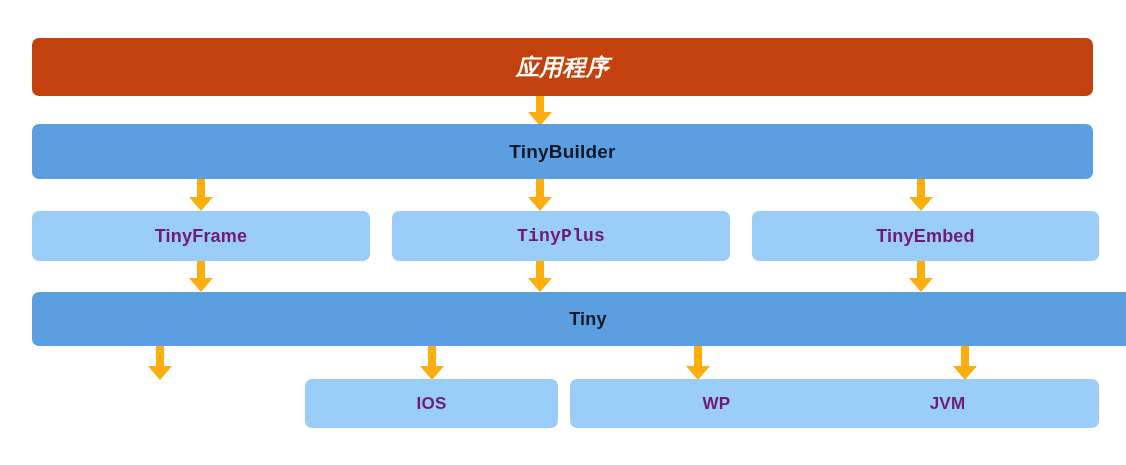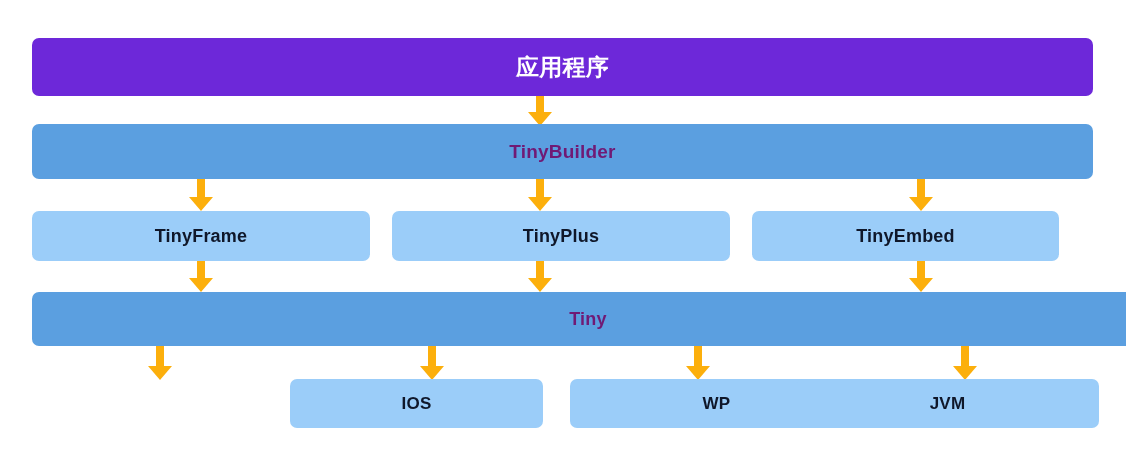--- a/index.html
+++ b/index.html
@@ -25,32 +25,33 @@
     align-items: center;
     justify-content: center;
     border-radius: 7px;
     text-align: center;
     letter-spacing: 0.2px;
     white-space: nowrap;
   }
 
   
   .lvl-app {
-    background: #6d28d9;
+    background: #c2410c;
     color: #ffffff;
     font-weight: bold;
+    font-style: italic;
   }
   .lvl-mid {
     background: #5B9FE0;
-    color: #701a75;
+    color: #0f172a;
     font-weight: bold;
   }
   .lvl-light {
     background: #9BCDF9;
-    color: #0f172a;
+    color: #701a75;
     font-weight: bold;
   }
 
   
   .row-app {
     left: 32px;
     top: 38px;
     width: 1061px;
     height: 58px;
     font-size: 23px;
@@ -69,30 +70,30 @@
     height: 54px;
     font-size: 18px;
   }
 
   .mod {
     top: 211px;
     height: 50px;
     font-size: 18px;
   }
   .mod-1 { left: 32px;  width: 338px; }
-  .mod-2 { left: 392px; width: 338px; }
-  .mod-3 { left: 752px; width: 307px; }
+  .mod-2 { left: 392px; width: 338px; font-family: Liberation Mono, monospace; }
+  .mod-3 { left: 752px; width: 347px; }
 
   .plat {
     top: 379px;
     height: 49px;
     font-size: 17px;
   }
   .plat-1 { left: 32px;  width: 255px; }
-  .plat-2 { left: 290px; width: 253px; }
+  .plat-2 { left: 305px; width: 253px; }
   .plat-3 { left: 570px; width: 293px; }
   .plat-4 { left: 796px; width: 303px; }
 
   
   .arrow {
     position: absolute;
     width: 24px;
   }
   .arrow .shaft {
     position: absolute;

